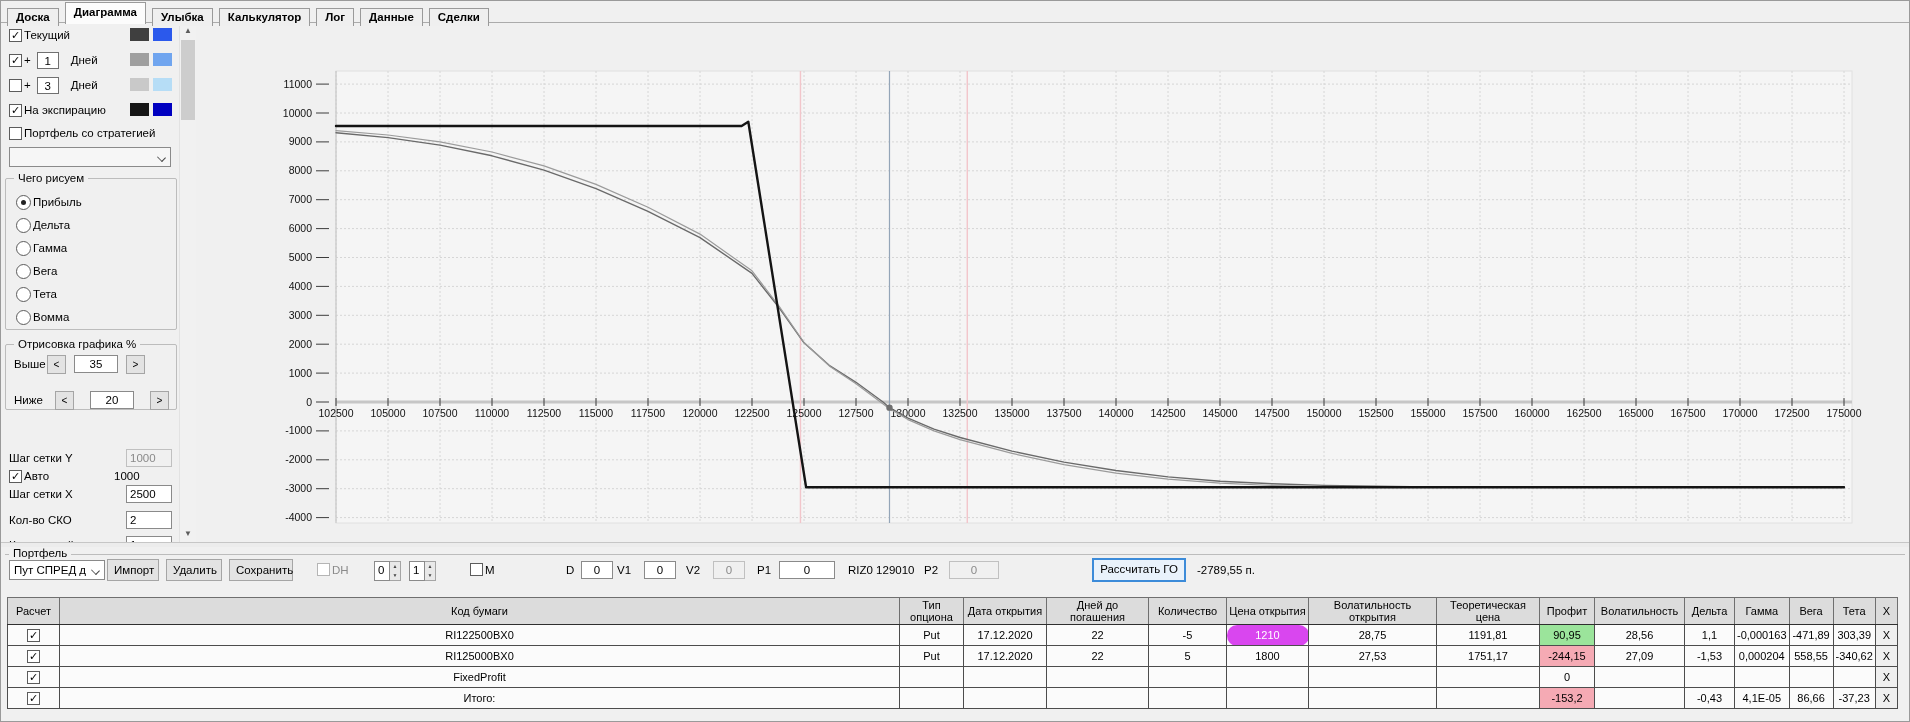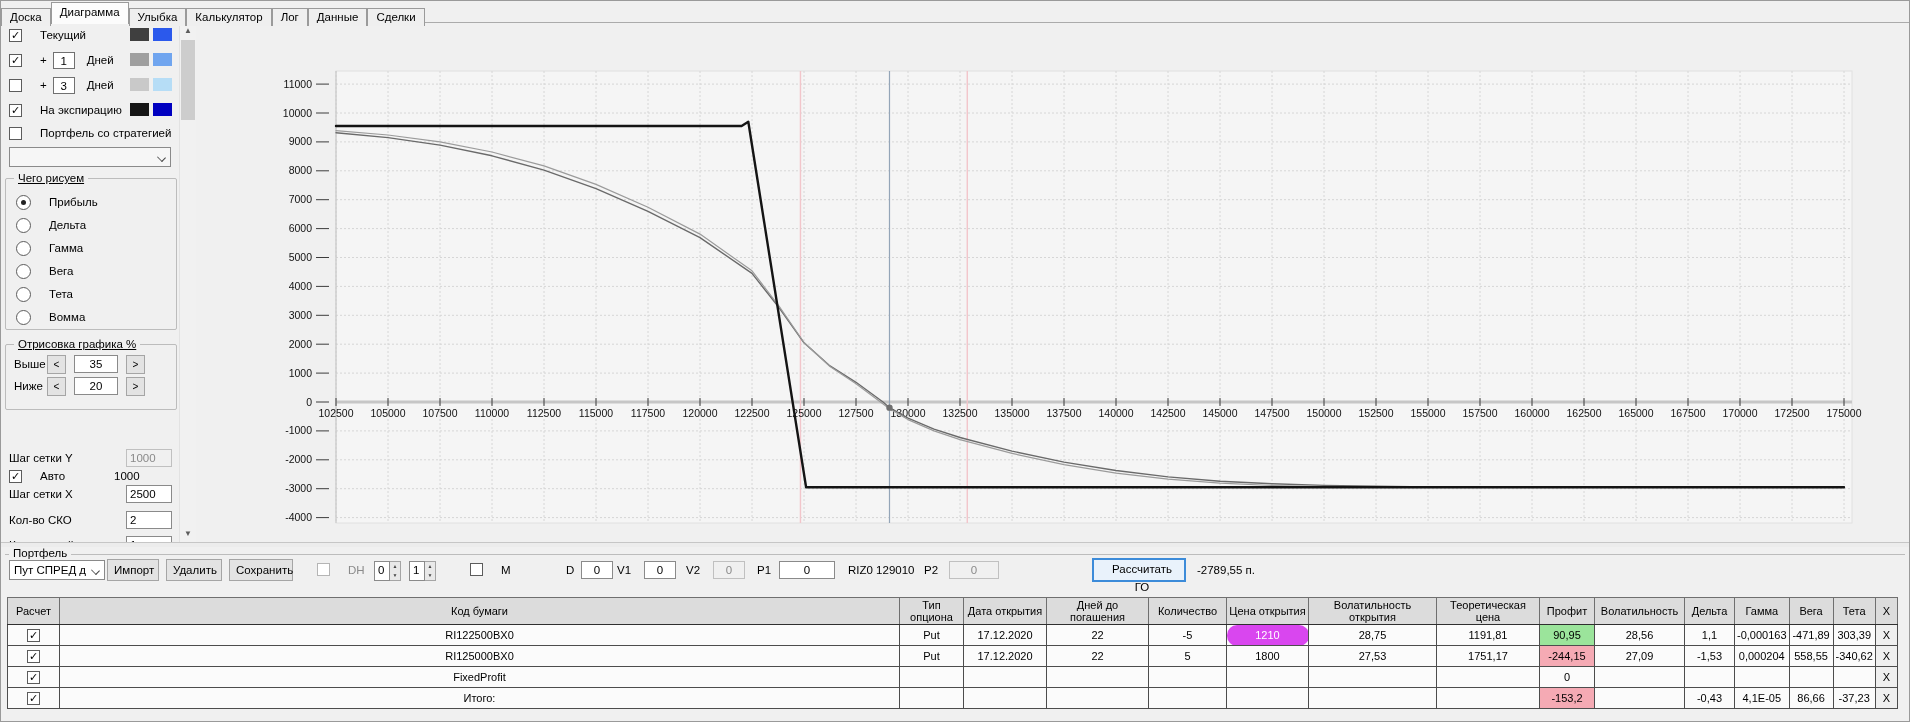--- a/index.html
+++ b/index.html
@@ -2,41 +2,41 @@
 <html><head>
 <meta charset="utf-8">
 <style>
   html,body{margin:0;padding:0;background:#c9c9c9;}
   .app{position:relative;width:1910px;height:722px;background:#f0f0f0;
        font-family:"Liberation Sans",sans-serif;font-size:11.5px;color:#000;
        overflow:hidden;border:1px solid #9a9a9a;box-sizing:border-box;}
   
   .tabbar{position:absolute;left:0;top:0;width:100%;height:22px;}
   .tabline{position:absolute;top:21px;left:0;right:0;height:1px;background:#ababab;}
-  .tab{position:relative;display:inline-block;vertical-align:bottom;margin-left:0;top:3px;height:17px;
+  .tab{position:relative;display:inline-block;vertical-align:bottom;margin-left:6px;top:3px;height:17px;
        line-height:17px;padding:0 8px;background:#efefef;border:1px solid #9a9a9a;border-bottom:none;
-       z-index:1;cursor:default;}
+       z-index:1;cursor:default;font-weight:bold;}
   .tab.active{top:1px;height:21px;line-height:19px;background:#fcfcfc;z-index:3;}
   
   .main{position:absolute;left:0;top:22px;width:1910px;height:519px;background:#f0f0f0;}
   .sidebar{position:absolute;left:2px;top:3px;width:176px;height:516px;overflow:hidden;}
   .srow{position:absolute;height:18px;display:flex;align-items:center;}
   .cb{width:13px;height:13px;border:1px solid #5c5c5c;background:#fff;display:inline-flex;
       align-items:center;justify-content:center;font-size:11px;line-height:11px;box-sizing:border-box;flex:0 0 13px;}
   .cb.dis{border-color:#b5b5b5;}
-  .lab{margin-left:18px;white-space:nowrap;}
+  .lab{margin-left:2px;white-space:nowrap;}
   .sw{width:19px;height:13px;display:inline-block;margin-left:4px;}
   .numbox{width:22px;height:17px;border:1px solid #707070;background:#fff;text-align:center;
           line-height:17px;box-sizing:border-box;}
   .combo{border:1px solid #8a8a8a;background:#fff;height:20px;line-height:18px;padding:0 18px 0 4px;
          position:relative;box-sizing:border-box;overflow:hidden;white-space:nowrap;}
   .combo .chev{position:absolute;right:5px;top:6px;width:6px;height:6px;border-right:1px solid #444;
          border-bottom:1px solid #444;transform:rotate(45deg) scale(1,.8);}
   .gbox{position:absolute;border:1px solid #bcbcbc;border-radius:2px;}
-  .gtitle{position:absolute;top:-7px;left:8px;background:#f0f0f0;padding:0 4px;white-space:nowrap;text-decoration:underline;}
+  .gtitle{position:absolute;top:-7px;left:8px;background:#f0f0f0;padding:0 4px;white-space:nowrap;}
   .radio{width:13px;height:13px;border:1px solid #5c5c5c;border-radius:50%;background:#fff;
          display:inline-flex;align-items:center;justify-content:center;flex:0 0 13px;}
   .radio .dot{width:5px;height:5px;border-radius:50%;background:#222;}
   .smallbtn{width:19px;height:19px;border:1px solid #a5a5a5;background:#e3e3e3;text-align:center;
             line-height:17px;font-size:10px;box-sizing:border-box;}
   .inbox{height:18px;border:1px solid #8a8a8a;background:#fff;box-sizing:border-box;
          text-align:center;line-height:16px;}
   .inbox.left{text-align:left;padding-left:3px;}
   .inbox.dis{background:#f0f0f0;color:#8a8a8a;border-color:#c0c0c0;}
   
@@ -51,21 +51,21 @@
   
   .splitter{position:absolute;left:0;top:541px;width:1910px;height:5px;background:#ececec;
             border-top:1px solid #c6c6c6;}
   
   .bottom{position:absolute;left:0;top:546px;width:1910px;height:176px;background:#f0f0f0;}
   .grpline{position:absolute;top:7px;left:4px;right:6px;height:1px;background:#bcbcbc;}
   .grplabel{position:absolute;top:0;left:8px;background:#f0f0f0;padding:0 4px;}
   .ctl{position:absolute;}
   .btn{border:1px solid #a5a5a5;background:#e3e3e3;height:22px;line-height:20px;text-align:center;
        box-sizing:border-box;padding:0 6px;}
-  .btn.focus{border:2px solid #3c8bd9;background:#e9f2fb;line-height:18px;padding-left:12px;}
+  .btn.focus{border:2px solid #3c8bd9;background:#e9f2fb;line-height:18px;}
   .spin{display:flex;height:20px;}
   .spin .inbox{width:16px;height:20px;}
   .spin .arr{width:11px;height:20px;border:1px solid #a5a5a5;border-left:none;background:#e9e9e9;
        display:flex;flex-direction:column;box-sizing:border-box;}
   .spin .arr div{flex:1;font-size:5px;line-height:8px;text-align:center;color:#444;}
   
   .ptable{position:absolute;left:6px;top:50px;border-collapse:collapse;table-layout:fixed;
           background:#fbfbfb;font-size:11px;}
   .ptable td,.ptable th{border:1px solid #4d4d4d;padding:0 2px;overflow:hidden;text-align:center;
           height:21px;box-sizing:border-box;font-weight:normal;}
@@ -150,21 +150,21 @@
           </div>
         </div>
         <div class="gbox" style="left: 2px; top: 318px; width: 170px; height: 64px;">
           <div class="gtitle">Отрисовка графика %</div>
           <div class="srow" style="left: 8px; top: 10px; width: 158px;">
             <span style="width: 33px;">Выше</span>
             <span class="smallbtn">&lt;</span>
             <span class="inbox" style="width: 44px; margin: 0px 8px;">35</span>
             <span class="smallbtn">&gt;</span>
           </div>
-          <div class="srow" style="left: 8px; top: 32px; width: 158px;">
+          <div class="srow" style="left: 8px; top: 46px; width: 158px; gap: 8px;">
             <span style="width: 33px;">Ниже</span>
             <span class="smallbtn">&lt;</span>
             <span class="inbox" style="width: 44px; margin: 0px 8px;">20</span>
             <span class="smallbtn">&gt;</span>
           </div>
         </div>
         <div class="srow" style="left: 6px; top: 423px; width: 168px;">
           <span>Шаг сетки Y</span>
           <span class="inbox left dis" style="position: absolute; left: 117px; width: 46px;">1000</span>
         </div>

